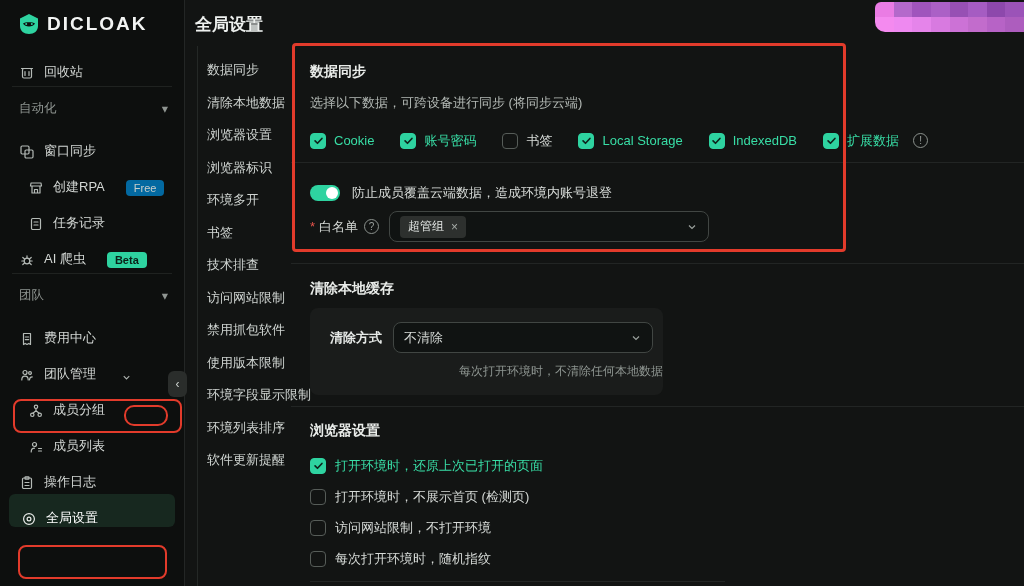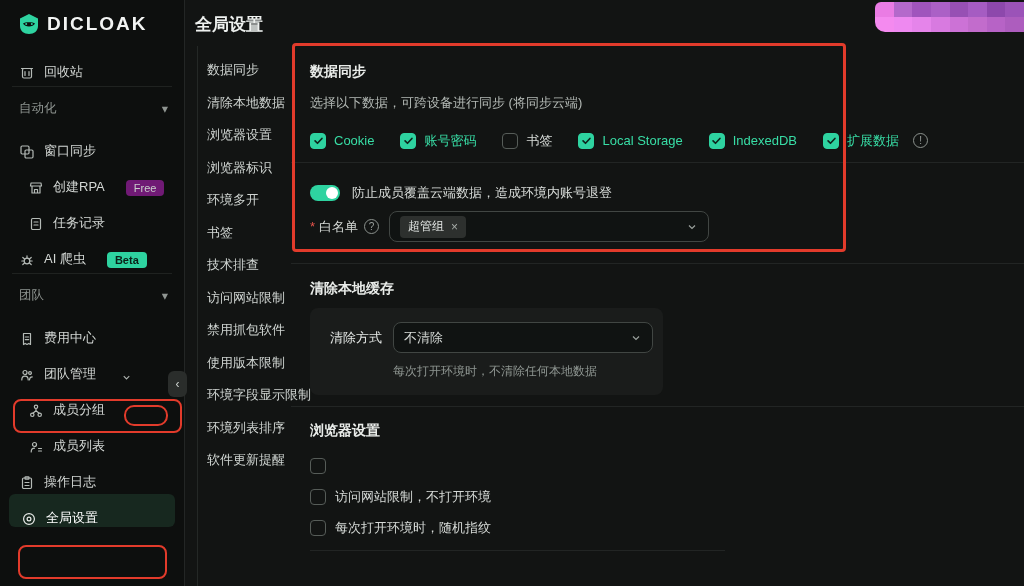--- a/index.html
+++ b/index.html
@@ -13,21 +13,21 @@
   
   .sidebar { width:185px; min-width:185px; background:#0d0f0e; border-right:1px solid #232625; position:relative; }
   .logo { display:flex; align-items:center; gap:7px; padding:10px 0 2px 18px; height:40px; }
   .logo-text { font-size:19px; font-weight:800; letter-spacing:2px; color:#f2f4f3; }
   .s-item { height:36px; display:flex; align-items:flex-end; gap:9px; padding:0 14px 0 19px; font-size:13px; color:#d3d7d4; cursor:pointer; }
   .s-item.nested { padding-left:28px; }
   .s-item.active { background:#17281f; color:#ffffff; margin:0 9px; padding-left:12px; border-radius:6px; height:33px; }
   .s-group { height:32px; display:flex; align-items:center; justify-content:space-between; padding:0 16px 0 19px; font-size:12.5px; color:#8f9591; }
   .s-div { height:1px; background:#1f2220; margin:5px 12px; }
   .badge { font-size:11px; border-radius:4px; padding:2px 8px; margin-left:12px; }
-  .badge.free { background:#701a75; color:#c9cecb; }
+  .badge.free { background:#0369a1; color:#c9cecb; }
   .badge.beta { background:#2ed3a0; color:#0b2018; font-weight:700; }
   .chev { margin-left:auto; display:flex; align-items:center; color:#8f9591; }
   .s-item .chev { margin-left:16px; }
   .collapse-handle { position:absolute; left:168px; top:371px; width:19px; height:26px; background:#2a2d2b; border-radius:6px; display:flex; align-items:center; justify-content:center; color:#cfd4d1; font-size:12px; z-index:6; cursor:pointer; }
   .ico { width:16px; height:16px; flex:0 0 auto; stroke:#b5bbb7; fill:none; stroke-width:1.2; stroke-linecap:round; stroke-linejoin:round; }
   .s-item.active .ico { stroke:#e9ece9; }
 
   
   .main { flex:1; display:flex; flex-direction:column; min-width:0; }
   .page-title { font-size:17px; font-weight:700; color:#eef1ef; padding:13px 0 12px 10px; height:46px; }
@@ -64,23 +64,23 @@
   .wl-label { font-size:13px; color:#d6dad7; margin-right:6px; }
   .select { height:31px; border:1px solid #414643; border-radius:8px; background:#101312; display:flex; align-items:center; padding:0 10px; cursor:pointer; }
   .select .sel-chev { margin-left:auto; color:#9aa09d; display:flex; }
   .wl-select { width:320px; margin-left:10px;gap:16px; }
   .tag { background:#2d302e; border-radius:4px; padding:2.5px 8px; font-size:12px; color:#e3e6e4; display:flex; align-items:center; gap:7px; }
   .tag .x { color:#a6aca8; font-size:12px; cursor:pointer; }
 
   
   .card { margin-top:10px; width:353px; background:#1a1c1b; border-radius:8px; padding:14px 0 15px 20px; }
   .card-row { display:flex; align-items:center; }
-  .field-label { font-size:13px; font-weight:400; color:#e6e9e7; width:63px; }
+  .field-label { font-size:13px; font-weight:700; color:#e6e9e7; width:63px; }
   .cc-select { width:260px; font-size:13px; color:#d6dad7; }
-  .help-text { font-size:12px; color:#8f9692; margin:10px 0 0 63px; }
+  .help-text { font-size:12px; color:#8f9692; margin:10px 0 0 79px;text-align:right; }
 
   
   .opt-list { margin-top:17px; }
   .opt { display:flex; align-items:center; gap:9px; margin-bottom:14px; height:17px; }
 
   
   .anno { position:absolute; border:2.5px solid #e23b2b; border-radius:8px; pointer-events:none; z-index:10; }
   .anno.main-box { border-width:3px; border-radius:4px; }
 
   
@@ -342,26 +342,35 @@
                 </span>
             </div>
           </div>
           <div class="help-text">每次打开环境时，不清除任何本地数据</div>
         </div>
 
         <div class="divider" style="margin-top:11px;"></div>
 
         <h2 class="sec-title" style="margin-top:15px;">浏览器设置</h2>
         <div class="opt-list">
+          <label class="opt cb-item checked">
+            <span class="cb">
+                <svg viewBox="0 0 16 16">
+                  <polyline points="3,8.5 6.5,12 13,5"></polyline>
+                </svg>
+              </span>
+            <span class="cb-label">打开环境时，还原上次已打开的页面</span>
+          </label>
           <label class="opt cb-item">
             <span class="cb">
                 <svg viewBox="0 0 16 16">
                   <polyline points="3,8.5 6.5,12 13,5"></polyline>
                 </svg>
               </span>
+            <span class="cb-label">打开环境时，不展示首页 (检测页)</span>
           </label>
           <label class="opt cb-item">
             <span class="cb">
                 <svg viewBox="0 0 16 16">
                   <polyline points="3,8.5 6.5,12 13,5"></polyline>
                 </svg>
               </span>
             <span class="cb-label">访问网站限制，不打开环境</span>
           </label>
           <label class="opt cb-item">

